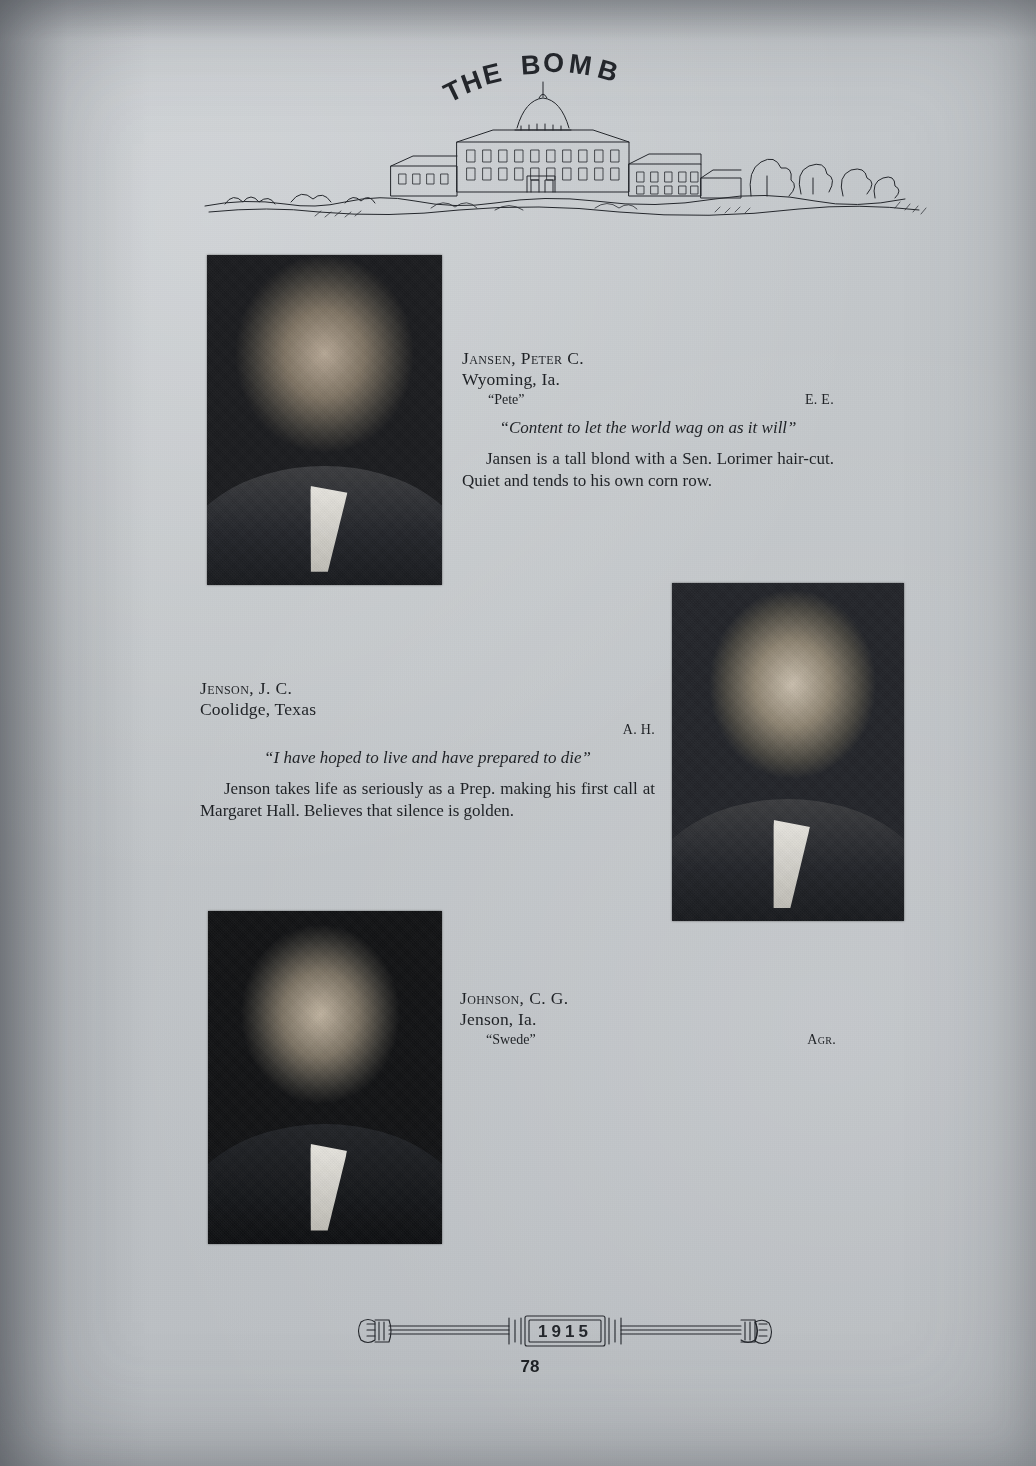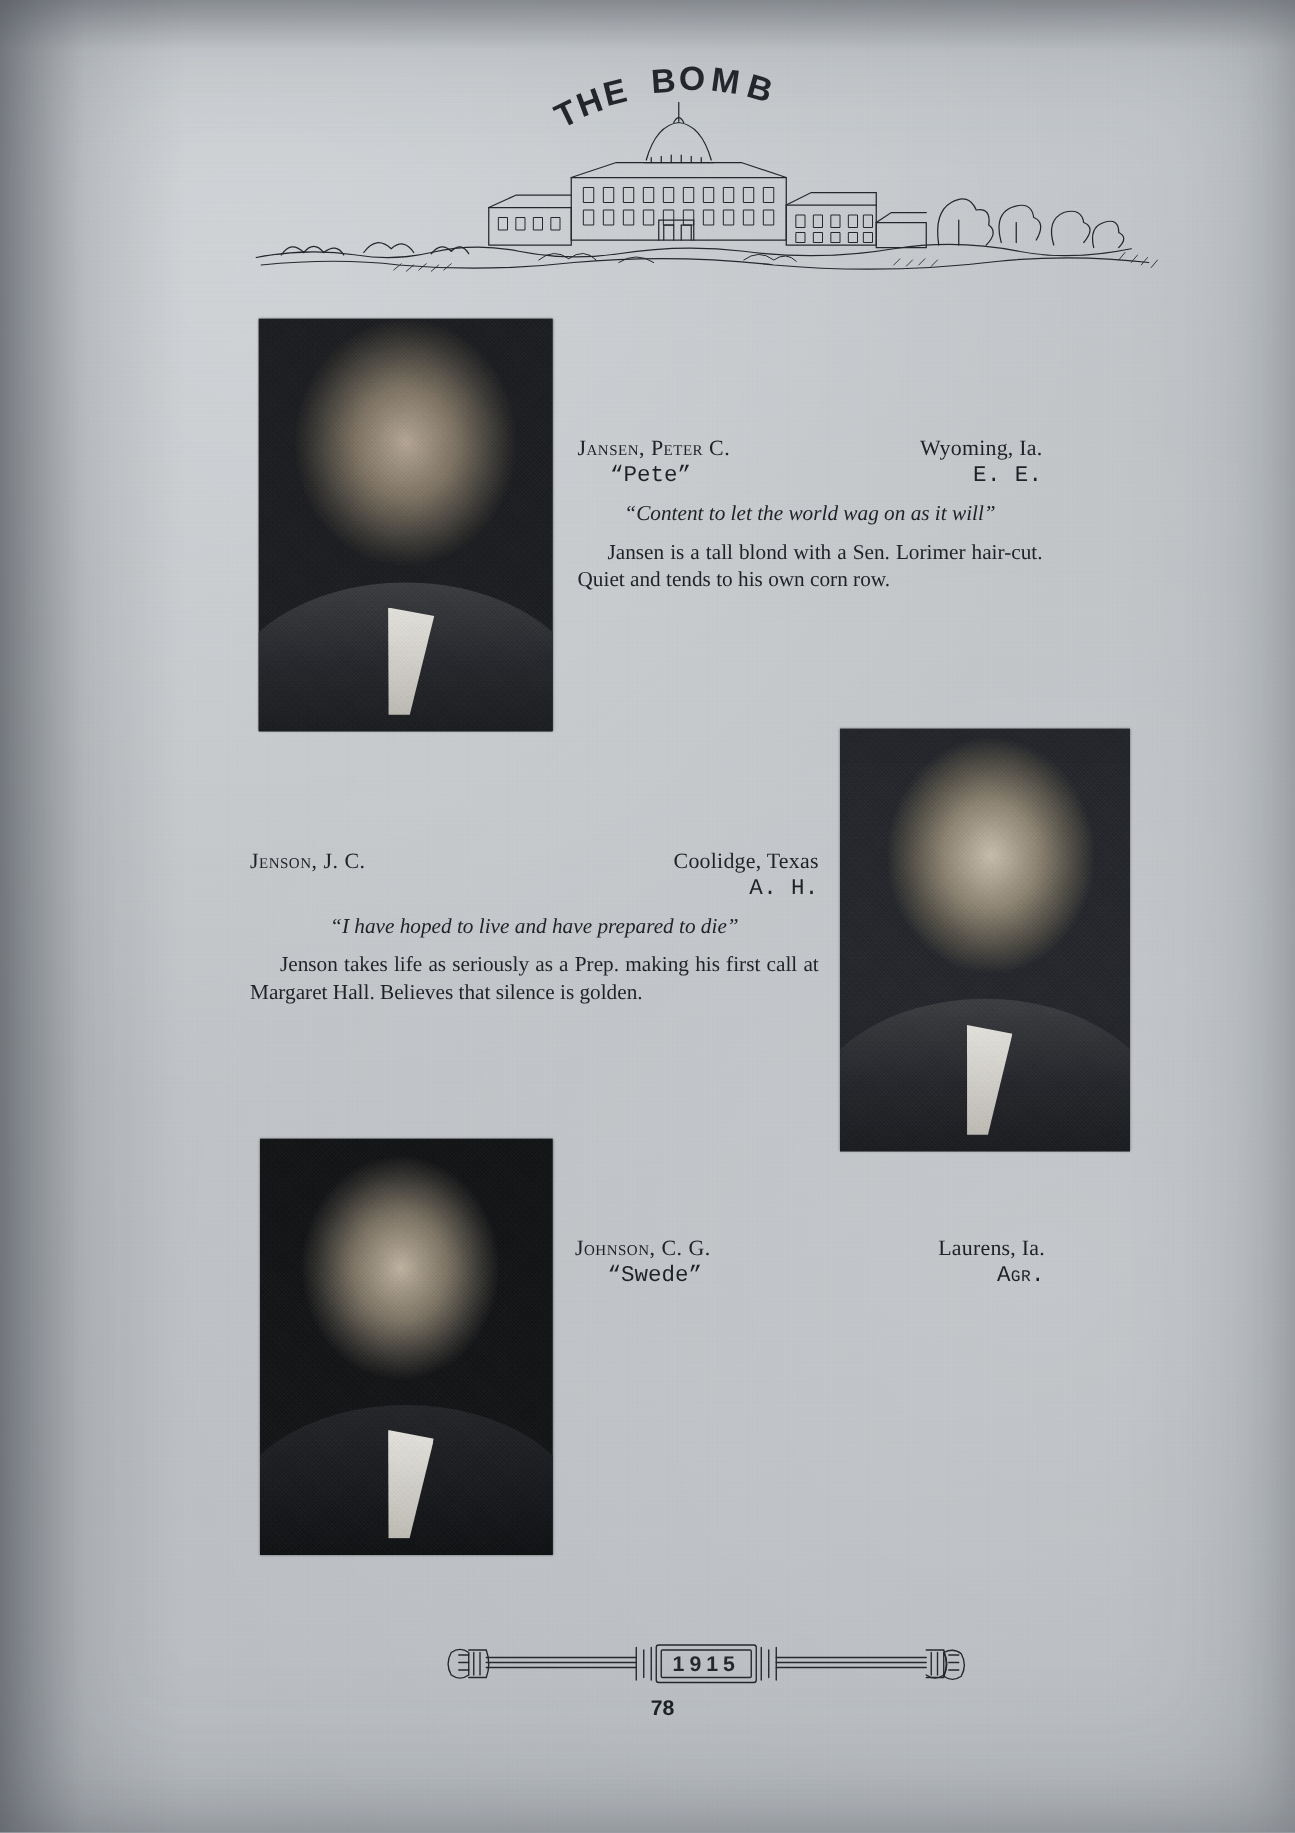--- a/index.html
+++ b/index.html
@@ -146,32 +146,32 @@
   }
 
   .text-block { position: absolute; color: #1e2125; }
 
   .nameline {
     display: flex;
     justify-content: space-between;
     align-items: baseline;
     font-size: 17.5px;
     letter-spacing: .2px;
+    flex-direction: column;
   }
   .smallcaps {
     font-variant: small-caps;
     letter-spacing: .4px;
   }
   .nickline {
     display: flex;
     justify-content: space-between;
     align-items: center;
-    font-size: 18px;
+    font-size: 14px;
     margin-top: 2px;
-    font-family: Liberation Mono, monospace;
   }
   .nick { padding-left: 26px; }
   .dept { font-variant: small-caps; letter-spacing: .3px; }
   .orgs {
     text-align: center;
     font-size: 17.5px;
     margin-top: 10px;
   }
   .quote {
     text-align: center;
@@ -349,21 +349,21 @@
       <div class="inner">
         <div class="shoulders"></div>
         <div class="collar"></div>
         <div class="grainy"></div>
       </div>
     </div>
 
     <div class="text-block" style="left:460px; top:988px; width:376px;">
       <div class="nameline">
         <span class="smallcaps">Johnson, C. G.</span>
-        <span>Laurens, Ia.</span>
+        <span>Jenson, Ia.</span>
       </div>
       <div class="nickline">
         <span class="nick">“Swede”</span>
         <span class="dept">Agr.</span>
       </div>
     </div>
   </div>
 
 
   <div class="ornament">

